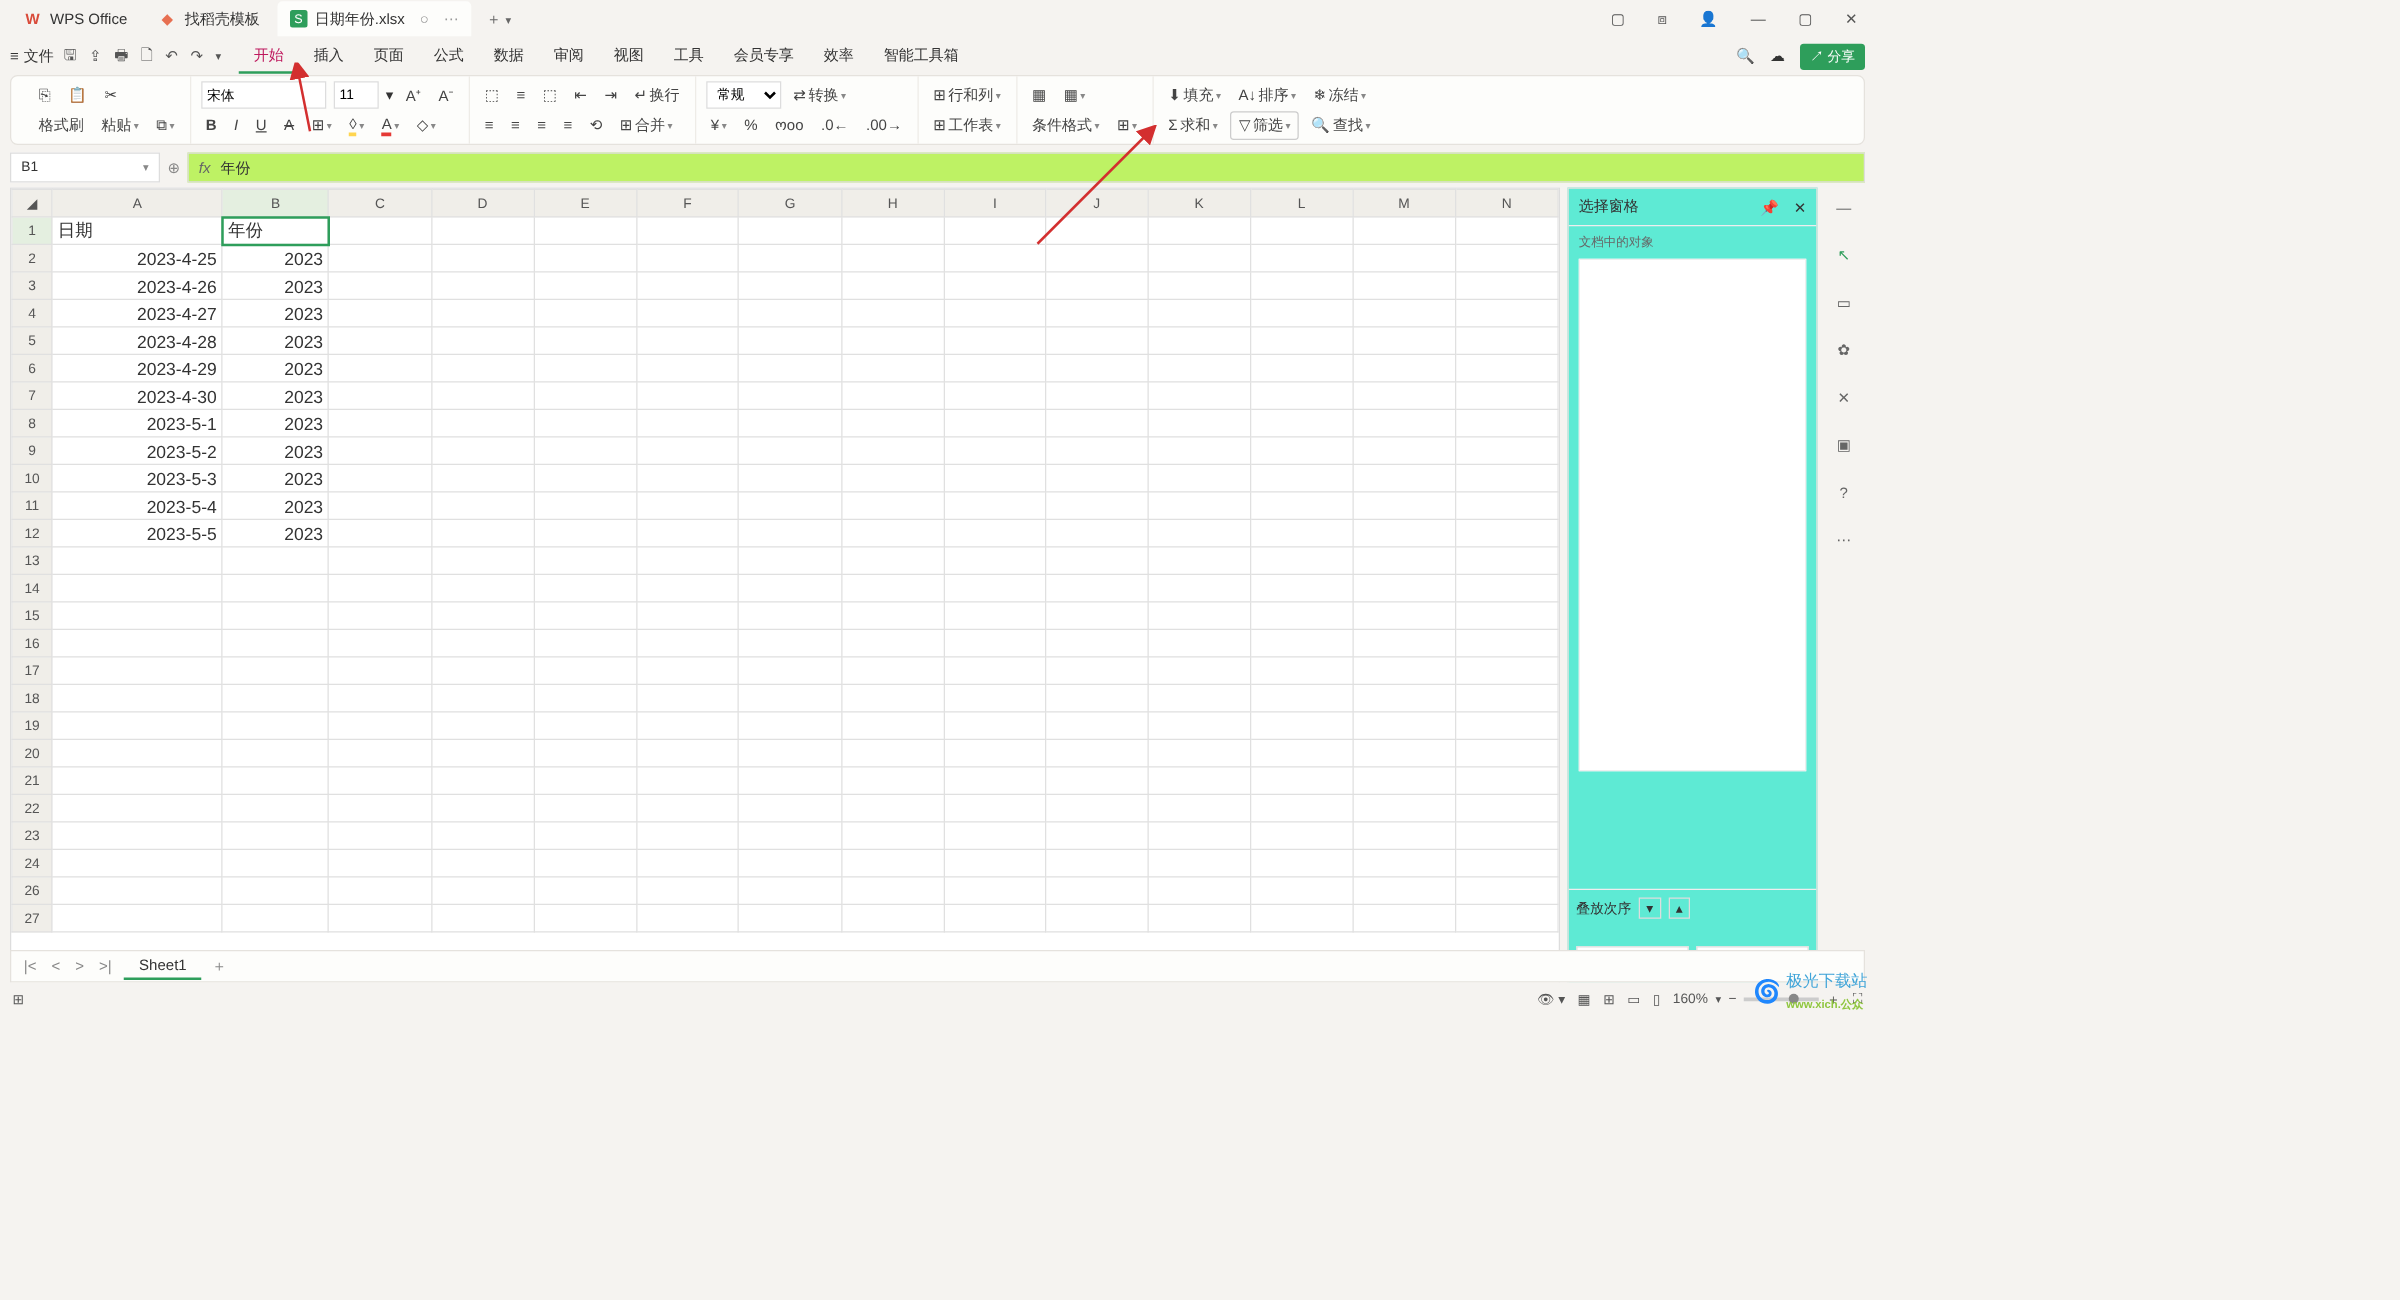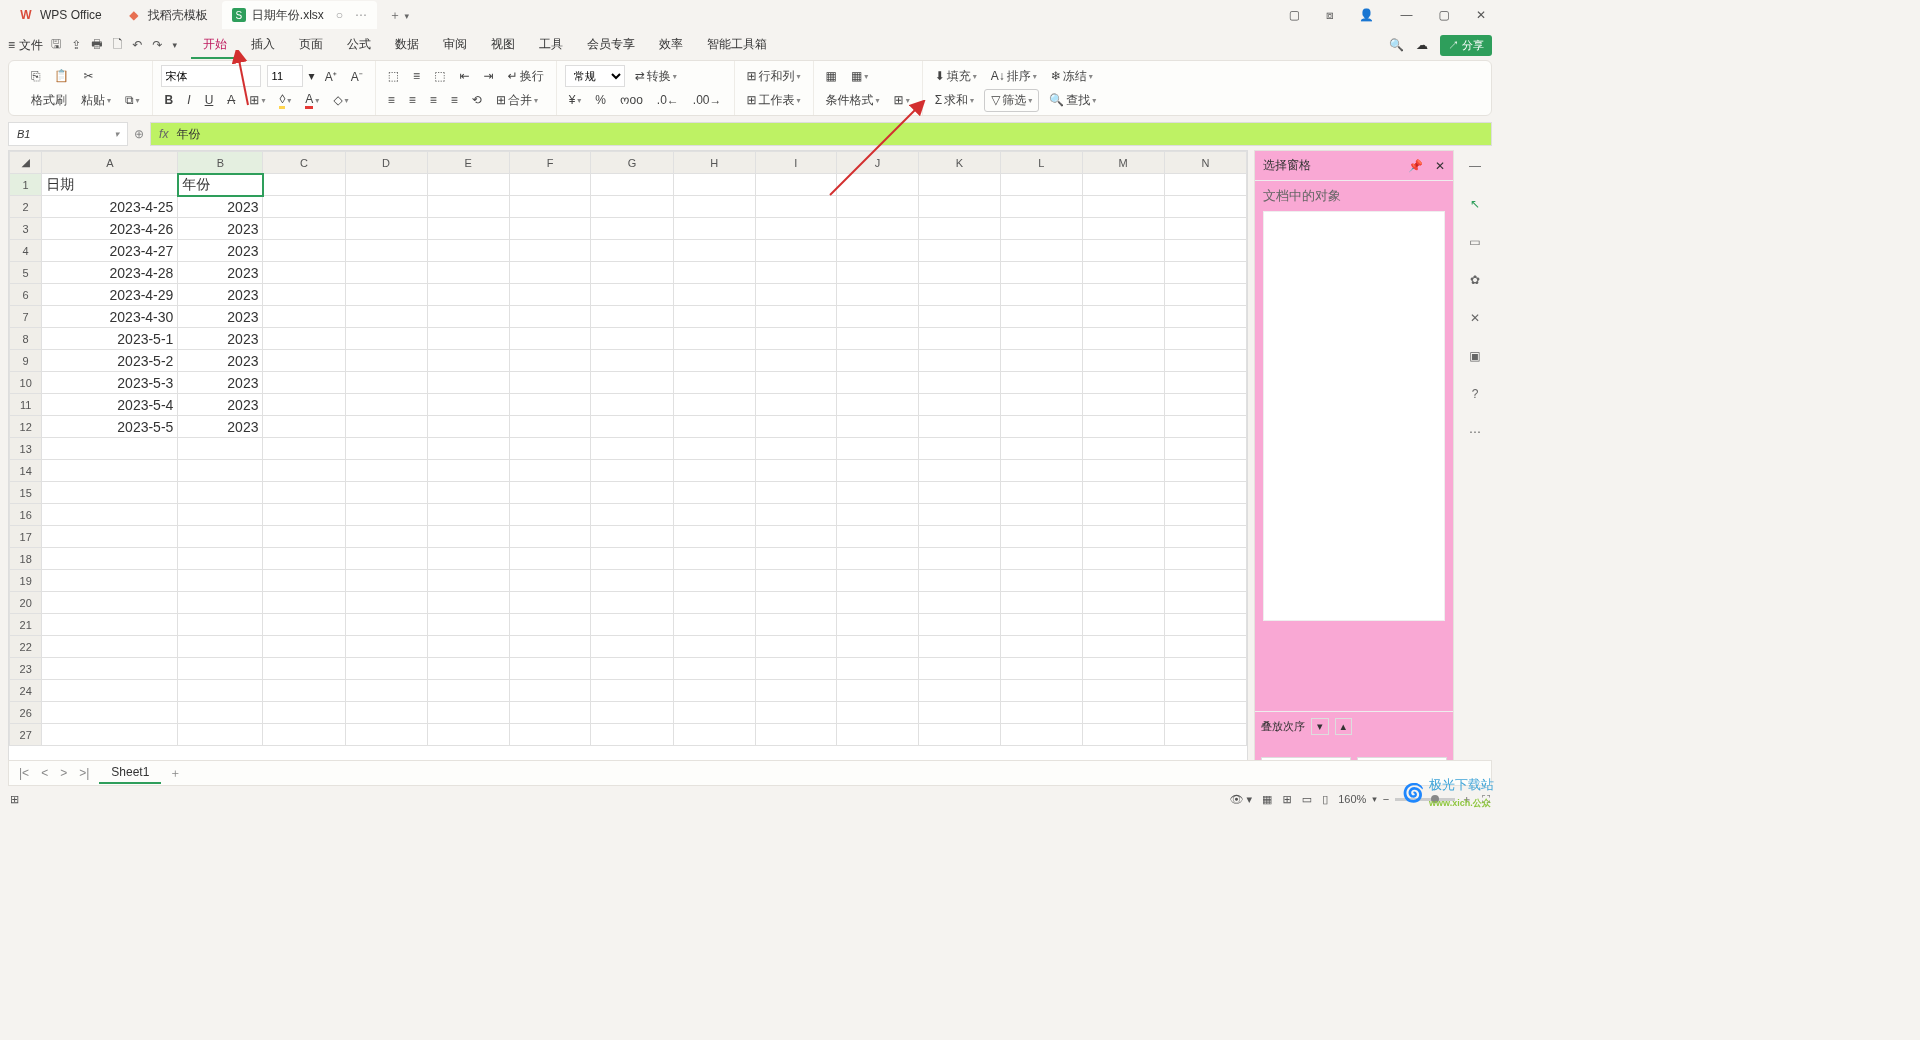--- a/index.html
+++ b/index.html
@@ -29,28 +29,28 @@
 .rib-group { display: flex; flex-direction: column; justify-content: center; height: 100%; padding: 0 8px; border-right: 1px solid #eeece7; }
 .rib-group:last-child { border-right: none; }
 .rib-row { display: flex; align-items: center; gap: 6px; height: 24px; }
 .rib-btn { display: flex; align-items: center; gap: 2px; padding: 2px 4px; cursor: pointer; color: #444; }
 .rib-btn .dd { font-size: 8px; color: #888; }
 .font-input { width: 100px; height: 22px; border: 1px solid #ddd; padding: 0 4px; background: #fff; font-size: 11px; }
 .size-input { width: 36px; height: 22px; border: 1px solid #ddd; padding: 0 4px; background: #fff; font-size: 11px; text-align: left; }
 
 
 .formula-row { display: flex; align-items: center; margin: 6px 8px 4px 8px; gap: 6px; }
-.namebox { width: 120px; height: 24px; border: 1px solid #ddd; background: #fff; display: flex; align-items: center; padding: 0 8px; font-size: 11px; justify-content: space-between; font-style: italic; }
+.namebox { width: 120px; height: 24px; border: 1px solid #ddd; background: #fff; display: flex; align-items: center; padding: 0 8px; font-size: 11px; justify-content: space-between; }
 .formula-bar { flex: 1; height: 24px; border: 1px solid #ddd; background: #bef264; display: flex; align-items: center; padding: 0 8px; font-size: 12px; }
 .fx-ico { margin-right: 8px; color: #666; font-style: italic; }
 
 
 .main { display: flex; height: calc(100% - 175px); margin: 0 8px; }
 .grid-wrap { flex: 1; background: #fff; border: 1px solid #ddd; position: relative; overflow: hidden; }
-.right-pane { width: 200px; background: #f9a8d4; border: 1px solid #e5e2dd; margin-left: 6px; display: flex; flex-direction: column; }
+.right-pane { width: 200px; background: #5eead4; border: 1px solid #e5e2dd; margin-left: 6px; display: flex; flex-direction: column; }
 .side-icons { width: 34px; background: #f5f3f0; display: flex; flex-direction: column; align-items: center; padding-top: 6px; gap: 18px; margin-left: 4px; }
 .side-icons .sico { width: 20px; height: 20px; display: flex; align-items: center; justify-content: center; color: #666; cursor: pointer; }
 
 
 table.grid { border-collapse: collapse; table-layout: fixed; }
 table.grid th, table.grid td { border: 1px solid #e0e0e0; font-size: 14px; height: 22px; padding: 0 4px; }
 table.grid th { background: #f0eee9; font-weight: normal; color: #555; font-size: 11px; }
 table.grid th.rowhdr { width: 34px; text-align: center; }
 table.grid th.colhdr { text-align: center; }
 table.grid td { text-align: right; background: #fff; }
@@ -58,21 +58,21 @@
 .colA { width: 150px; }
 .colB { width: 92px; }
 .colOther { width: 92px; }
 .corner { width: 34px; background: #f0eee9; }
 .selcell { outline: 2px solid #2e9e5b; outline-offset: -1px; background: #fff !important; }
 th.selcol, th.selrow { background: #e4efe0 !important; color: #2e7d4f; }
 
 
 .rp-head { display: flex; align-items: center; justify-content: space-between; padding: 6px 8px; border-bottom: 1px solid #eee; }
 .rp-head .ttl { font-size: 12px; }
-.rp-body { flex: 1; padding: 6px 8px; font-size: 13px; color: #666; }
+.rp-body { flex: 1; padding: 6px 8px; font-size: 10px; color: #666; }
 .rp-foot { border-top: 1px solid #eee; padding: 6px; display: flex; flex-direction: column; gap: 22px; }
 .rp-foot .row1 { display: flex; align-items: center; gap: 6px; font-size: 11px; }
 .rp-foot .row2 { display: flex; gap: 6px; }
 .rp-foot .btns { flex: 1; border: 1px solid #ddd; padding: 3px 0; text-align: center; font-size: 11px; background: #fff; cursor: pointer; }
 
 
 .sheettabs { position: absolute; bottom: 26px; left: 8px; right: 8px; height: 26px; background: #fdfdfb; border: 1px solid #e5e2dd; display: flex; align-items: center; padding: 0 8px; gap: 8px; }
 .sheettabs .nav { color: #888; cursor: pointer; padding: 0 2px; }
 .sheettabs .stab { padding: 3px 12px; font-size: 12px; border-bottom: 2px solid #2e9e5b; cursor: pointer; }
 .sheettabs .add { color: #888; cursor: pointer; }

